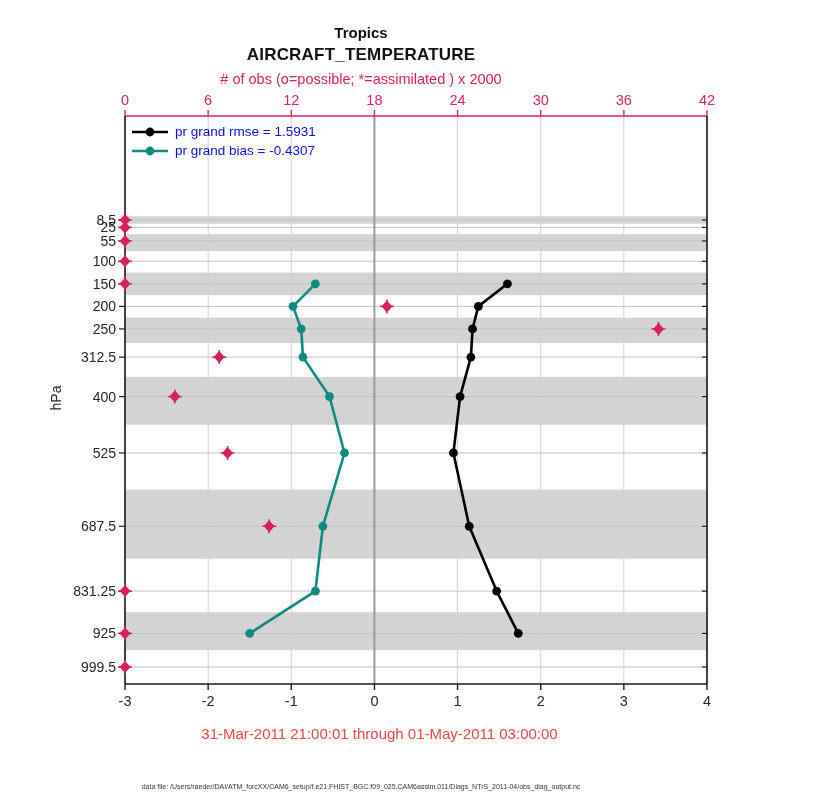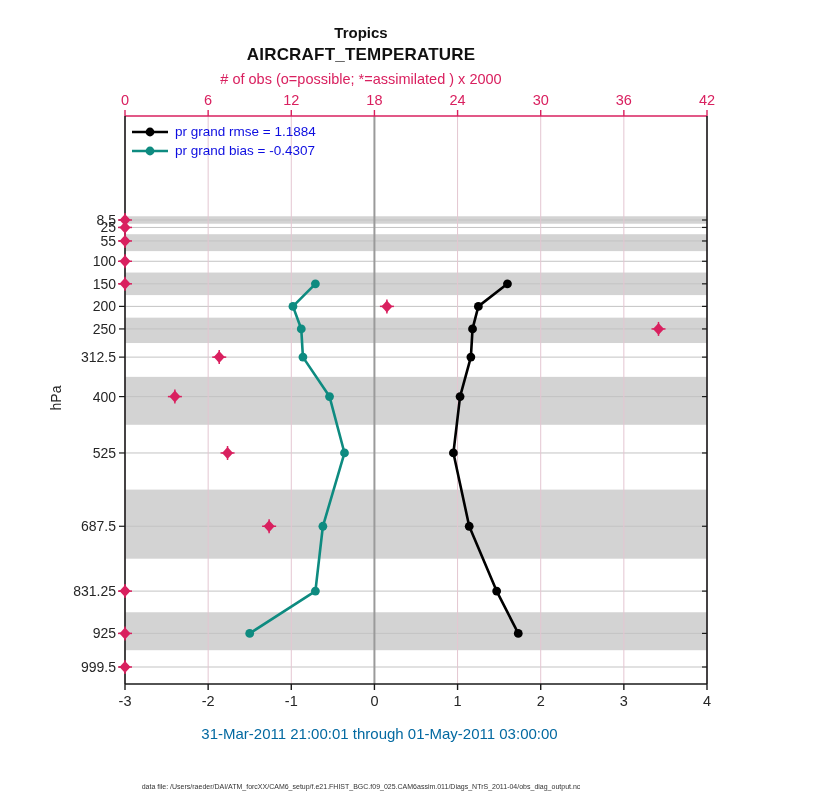--- a/index.html
+++ b/index.html
@@ -16,21 +16,21 @@
          font-size:14.5px;color:#d9205f;}
   .legend{position:absolute;left:131px;top:110px;z-index:5;}
   .legend-row{display:flex;align-items:center;height:19px;}
   .legend-sample{width:38px;height:12px;margin-right:6px;flex:0 0 auto;}
   .legend-text{font-size:13.5px;color:#0d0de0;white-space:nowrap;}
   .ylabel{position:absolute;left:30px;top:378px;width:52px;text-align:center;
          font-size:14px;color:#262626;transform:rotate(-90deg);transform-origin:center;}
   .xlabel{position:absolute;left:0;right:0;top:691px;text-align:center;
          font-size:14.5px;color:#2b2b2b;}
   .daterange{position:absolute;left:0;right:0;top:713px;text-align:center;
-         font-size:15px;color:#0369a1;padding-left:37px;}
+         font-size:15px;color:#ef4444;padding-left:37px;}
   .datafile{position:absolute;left:0;right:0;top:771px;text-align:center;
          font-size:7px;color:#333;}
   svg#plot{position:absolute;left:0;top:0;}
   svg text{font-family:"Liberation Sans",sans-serif;}
 </style>
 </head>
 <body>
 
 <div class="figure">
 
@@ -239,21 +239,21 @@
         <path d="M 119.5 655 L 125 649 L 130.5 655 L 125 661 Z" fill="#d9205f"></path>
       </g>
     </svg>
 
   <div class="legend">
     <div class="legend-row">
       <svg class="legend-sample" viewBox="0 0 38 12">
         <line x1="1" y1="6" x2="37" y2="6" stroke-width="2.6" stroke="#000000"></line>
         <circle cx="19" cy="6" r="4.4" fill="#000000"></circle>
       </svg>
-      <span class="legend-text" style="color: rgb(13, 13, 224);">pr grand rmse = 1.1884</span>
+      <span class="legend-text" style="color: rgb(13, 13, 224);">pr grand rmse = 1.5931</span>
     </div>
     <div class="legend-row">
       <svg class="legend-sample" viewBox="0 0 38 12">
         <line x1="1" y1="6" x2="37" y2="6" stroke-width="2.6" stroke="#0e8b80"></line>
         <circle cx="19" cy="6" r="4.4" fill="#0e8b80"></circle>
       </svg>
       <span class="legend-text" style="color: rgb(13, 13, 224);">pr grand bias = -0.4307</span>
     </div>
   </div>
 

